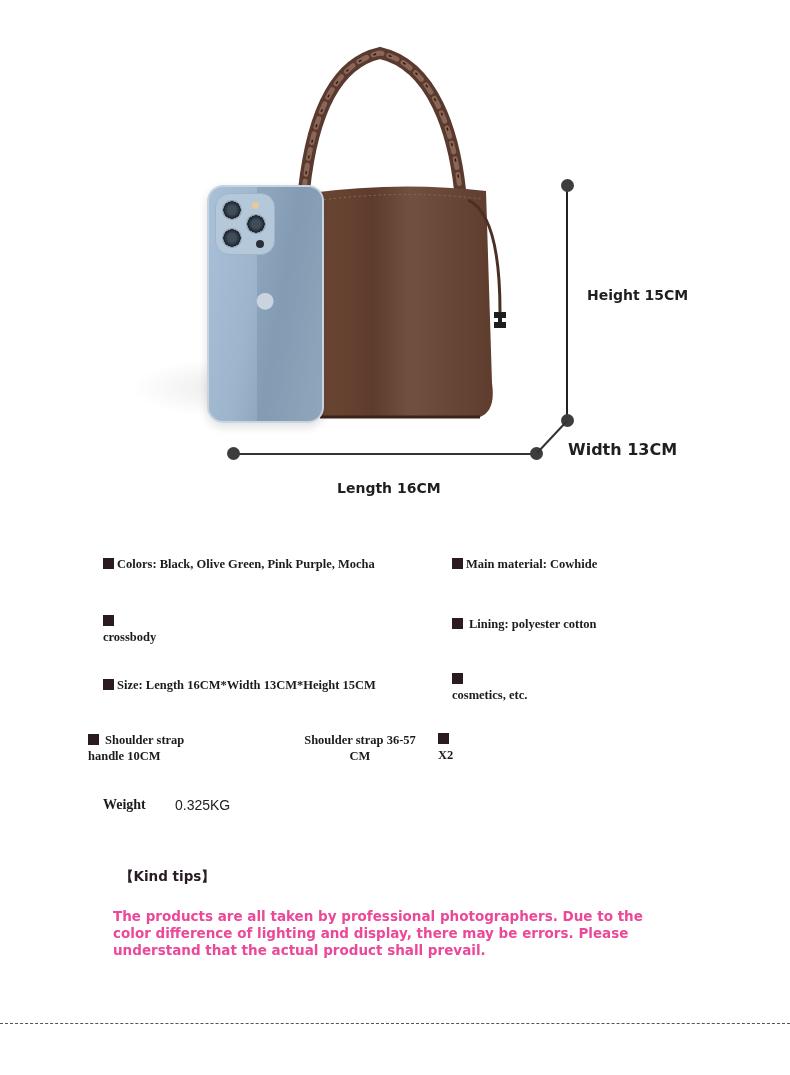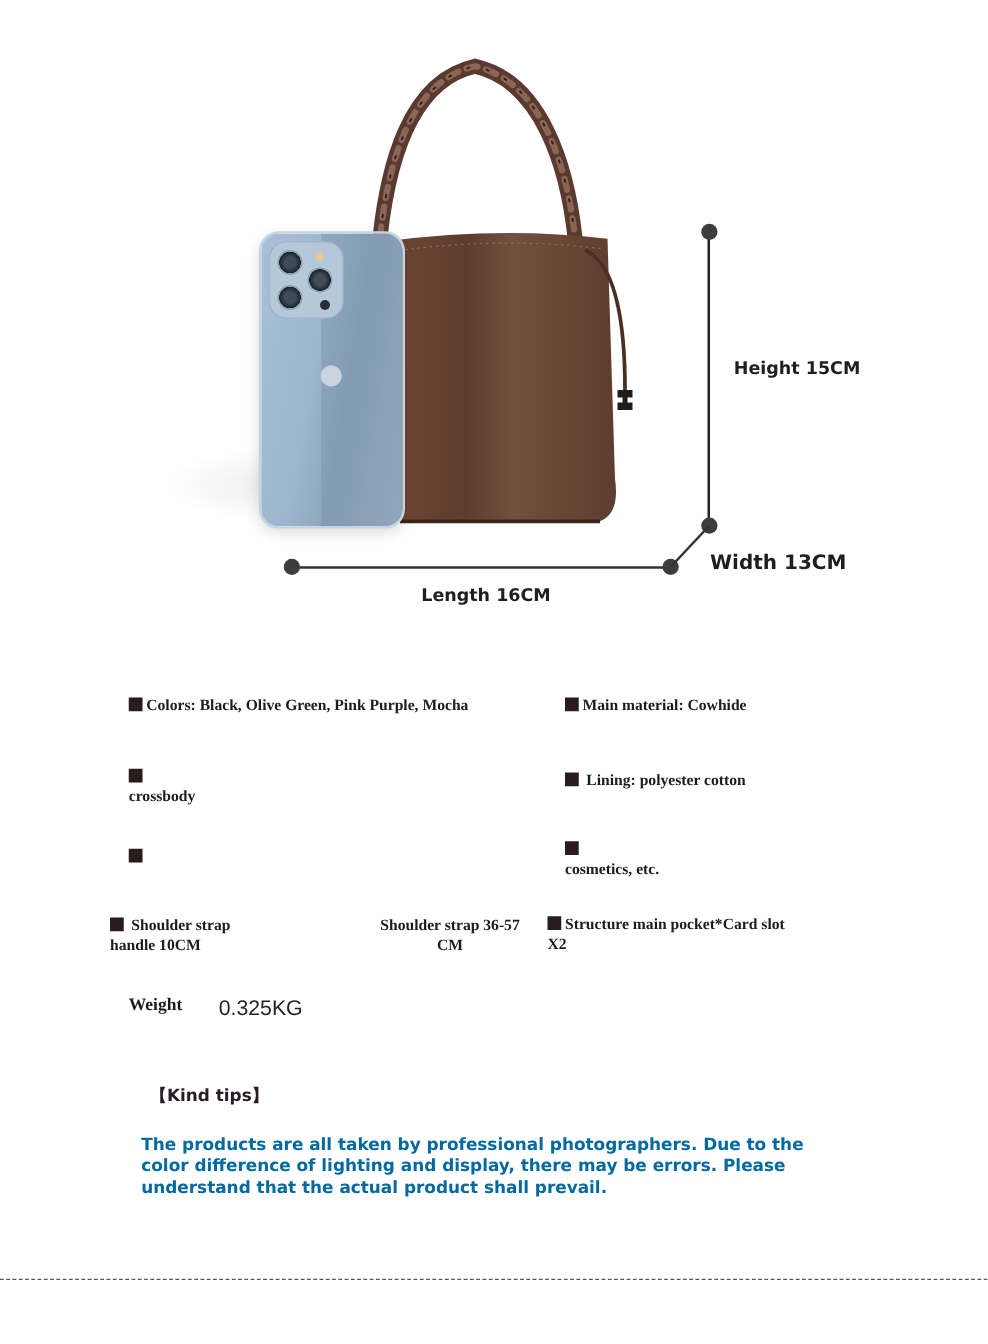--- a/index.html
+++ b/index.html
@@ -27,24 +27,24 @@
     .dot { position: absolute; width: 13px; height: 13px; border-radius: 50%; background: #3d3d3d; }
     .hline { position: absolute; height: 2px; background: #333; }
     .vline { position: absolute; width: 2px; background: #222; }
     .dim-label { position: absolute; font-weight: bold; font-size: 14px; color: #1f1f1f; white-space: nowrap; }
     .dim-label.big { font-size: 16px; }
 
     
     .spec { position: absolute; font-weight: bold; font-size: 12.5px; line-height: 16px; color: #1c1c1c; font-family: Liberation Serif, serif; }
     .sq { display: inline-block; width: 11px; height: 11px; background: #2a1c1e; margin-right: 3px; vertical-align: -1px; }
     .sq.gap { margin-right: 6px; }
-    .weight-value { position: absolute; font-family: "Liberation Sans", sans-serif; font-size: 17px; color: #222; }
+    .weight-value { position: absolute; font-family: "Liberation Sans", sans-serif; font-size: 14px; color: #222; }
 
     .tips-title { position: absolute; left: 120px; top: 868px; font-weight: bold; font-size: 13.5px; color: #2a1a24; }
-    .tips-body { position: absolute; left: 113px; top: 908px; width: 570px; font-weight: bold; font-size: 13.5px; line-height: 17px; color: #0369a1; }
+    .tips-body { position: absolute; left: 113px; top: 908px; width: 570px; font-weight: bold; font-size: 13.5px; line-height: 17px; color: #ec4899; }
 
     .dashed { position: absolute; left: 0; top: 1023px; width: 790px; height: 0; border-top: 1px dashed #555; }
   </style>
 </head>
 <body>
 
 <div>
   <div class="shadow"></div>
 
   <svg class="handle" viewBox="0 0 172 150">
@@ -95,57 +95,57 @@
   <div class="hline" style="left:234px; top:453px; width:302px;"></div>
   <div class="dot" style="left:227px; top:447px;"></div>
   <div class="dot" style="left:530px; top:447px;"></div>
 
   <svg class="abs" style="left:534px; top:418px; width:36px; height:38px;">
     <line x1="3" y1="35" x2="33" y2="3" stroke="#333" stroke-width="2"></line>
   </svg>
 
   <div class="dim-label" style="left:587px; top:287px;">Height 15CM</div>
   <div class="dim-label big" style="left:568px; top:440px;text-align:right;">Width 13CM</div>
-  <div class="dim-label" style="left:337px; top:469px;">Length 16CM</div>
+  <div class="dim-label" style="left:337px; top:480px;">Length 16CM</div>
 </div>
 
 <div>
   <div class="spec" style="left:103px; top:556px;">
     <span class="sq"></span><span>Colors: Black, Olive Green, Pink Purple, Mocha</span>
   </div>
   <div class="spec" style="left:452px; top:556px;">
     <span class="sq"></span><span>Main material: Cowhide</span>
   </div>
 
   <div class="spec" style="left:103px; top:613px;">
     <span class="sq gap"></span><br>
     <span>crossbody</span>
   </div>
   <div class="spec" style="left:452px; top:616px;">
     <span class="sq gap"></span><span>Lining: polyester cotton</span>
   </div>
 
   <div class="spec" style="left:103px; top:677px;">
-    <span class="sq"></span>
+    <span class="sq"></span><span>Size: Length 16CM*Width 13CM*Height 15CM</span>
   </div>
   <div class="spec" style="left:452px; top:671px;">
     <span class="sq"></span><br>
     <span>cosmetics, etc.</span>
   </div>
 
   <div class="spec" style="left:88px; top:732px;">
     <span class="sq gap"></span><span>Shoulder strap</span><br>
     <span>handle 10CM</span>
   </div>
   <div class="spec" style="left:290px; top:732px; width:140px; text-align:center;">
     <span>Shoulder strap 36-57</span><br>
     <span>CM</span>
   </div>
   <div class="spec" style="left:438px; top:731px;">
-    <span class="sq"></span><span>Structure main pocket*Card slot</span><br>
+    <span class="sq"></span><br>
     <span>X2</span>
   </div>
 
   <div class="spec" style="left:103px; top:797px; font-size:14px;">Weight</div>
   <div class="weight-value" style="left:175px; top:797px;">0.325KG</div>
 </div>
 
 <div>
   <div class="tips-title">【Kind tips】</div>
   <div class="tips-body">The products are all taken by professional photographers. Due to the color difference of lighting and display, there may be errors. Please understand that the actual product shall prevail.</div>

